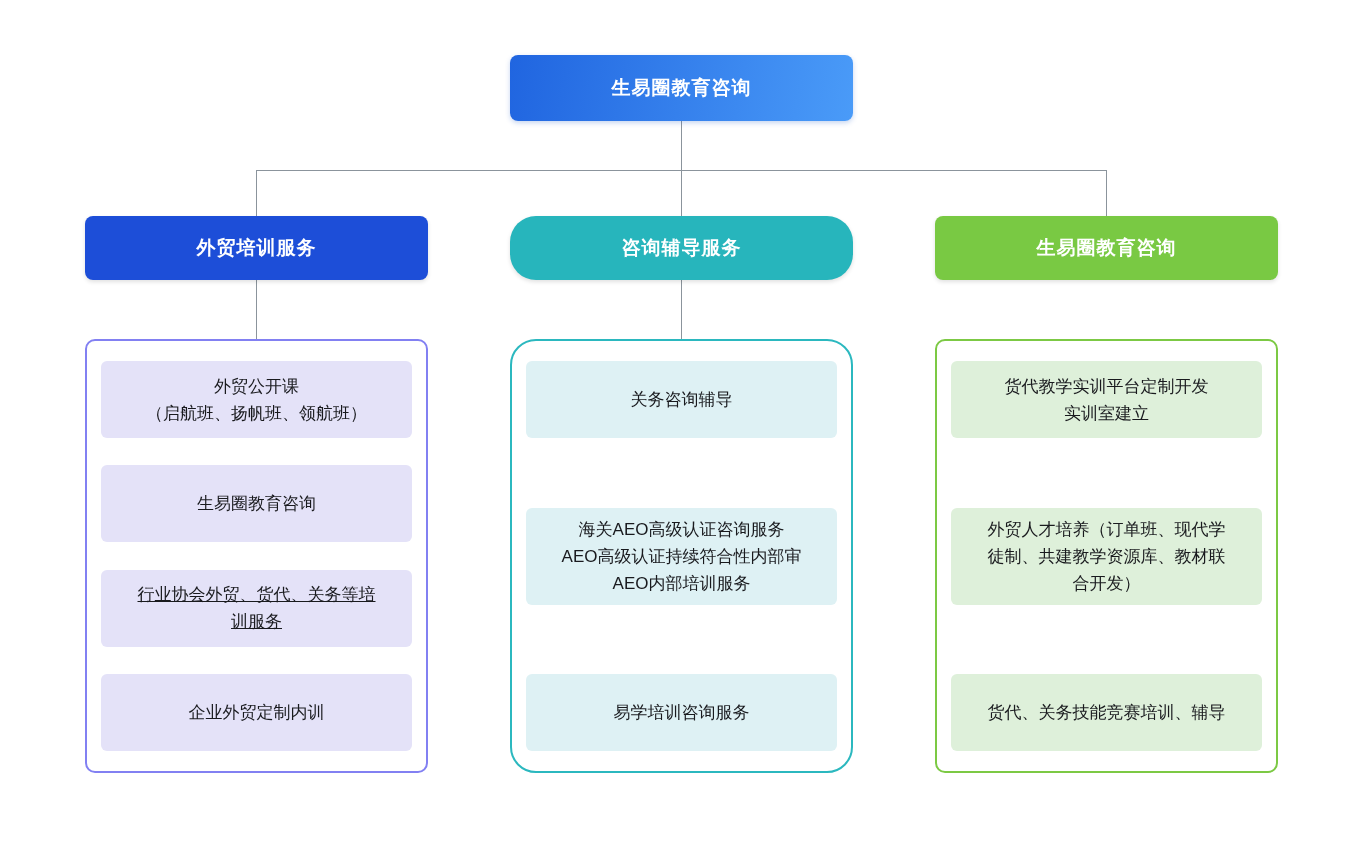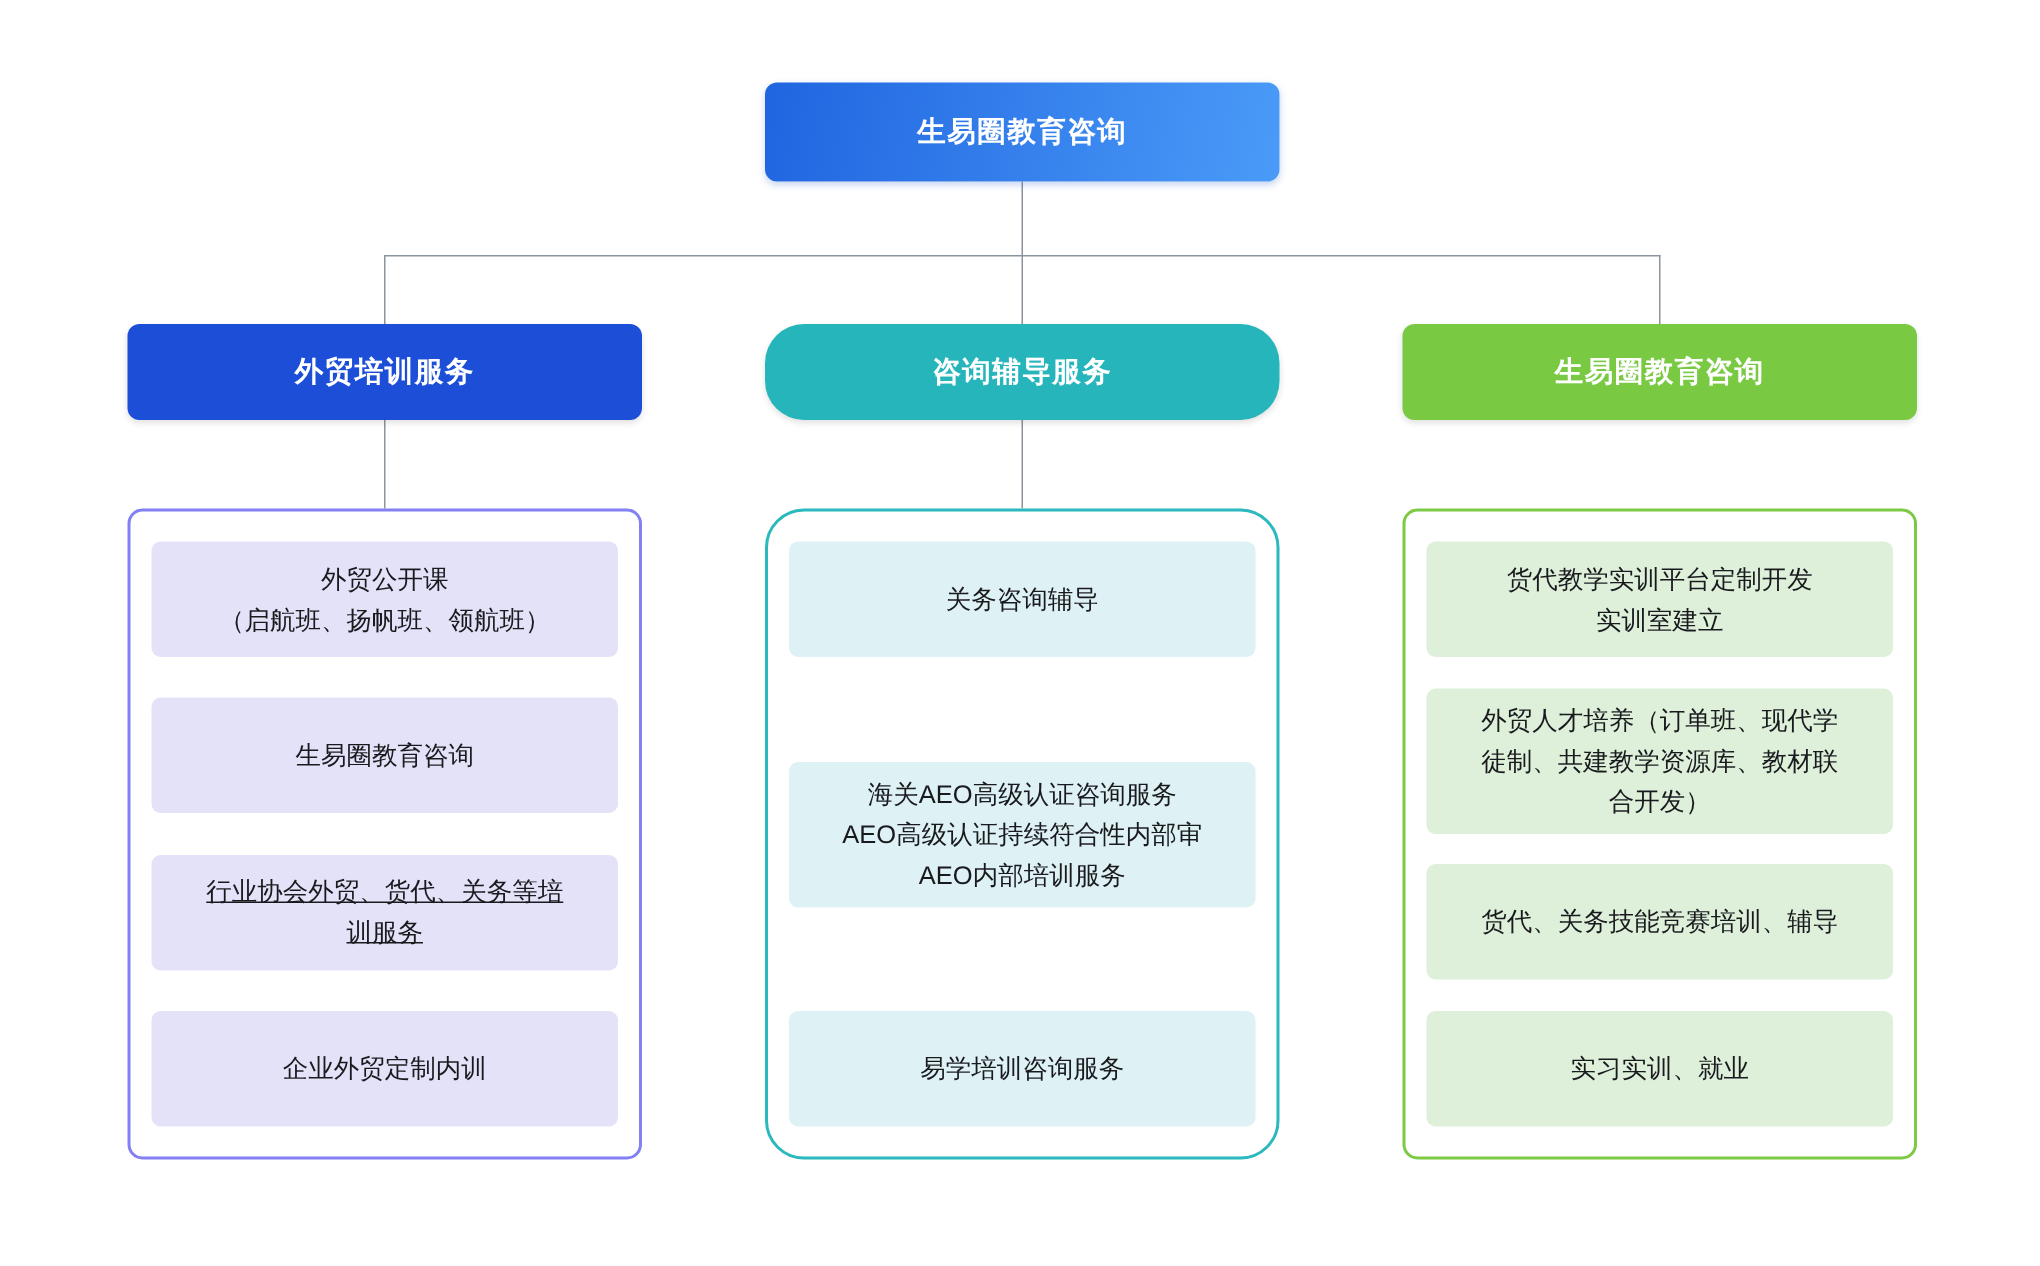--- a/index.html
+++ b/index.html
@@ -113,19 +113,16 @@
     <div class="branch-container col-3" style="border-color: rgb(124, 201, 68);">
         <div class="item" style="background: rgb(222, 240, 218);">
           <span>货代教学实训平台定制开发<br>实训室建立</span>
         </div>
         <div class="item" style="background: rgb(222, 240, 218);">
           <span>外贸人才培养（订单班、现代学<br>徒制、共建教学资源库、教材联<br>合开发）</span>
         </div>
         <div class="item" style="background: rgb(222, 240, 218);">
           <span>货代、关务技能竞赛培训、辅导</span>
         </div>
-        <div class="item" style="background: rgb(222, 240, 218);">
-          <span>实习实训、就业</span>
-        </div>
       </div>
   </div>
 
 </div>
 
 </body></html>

